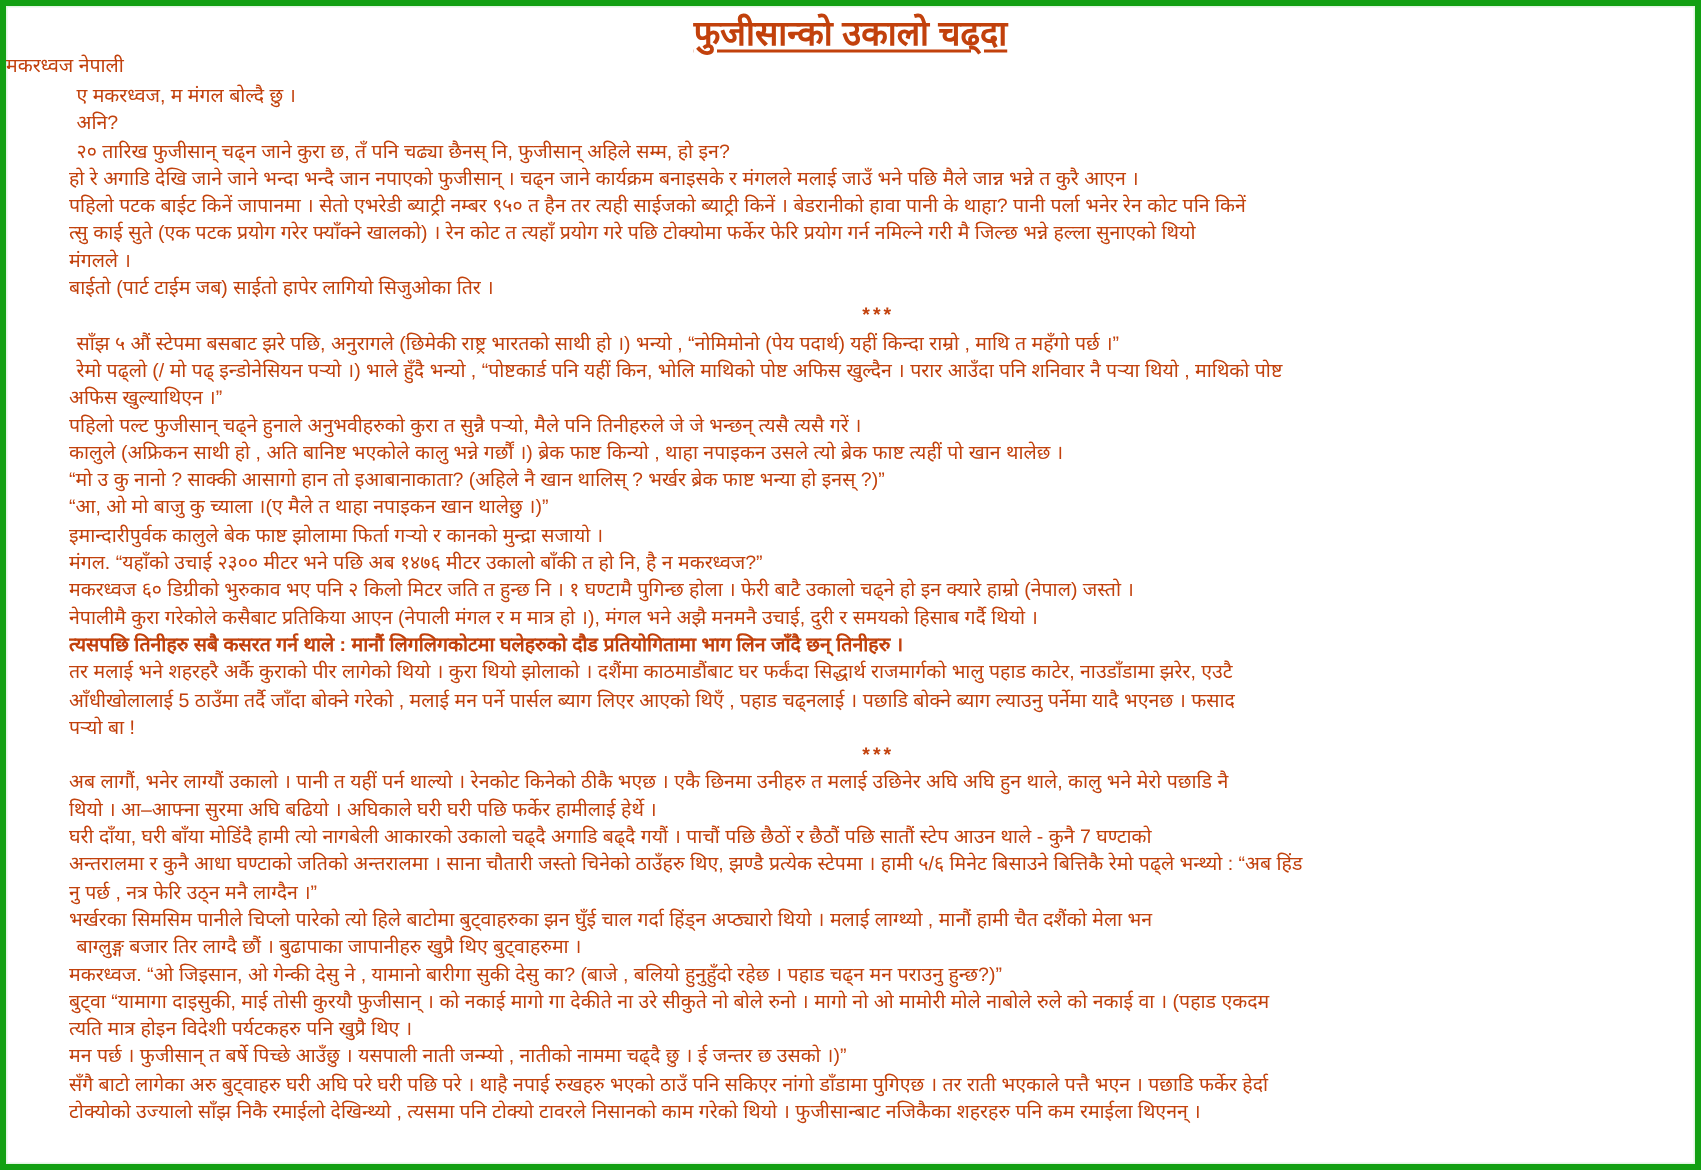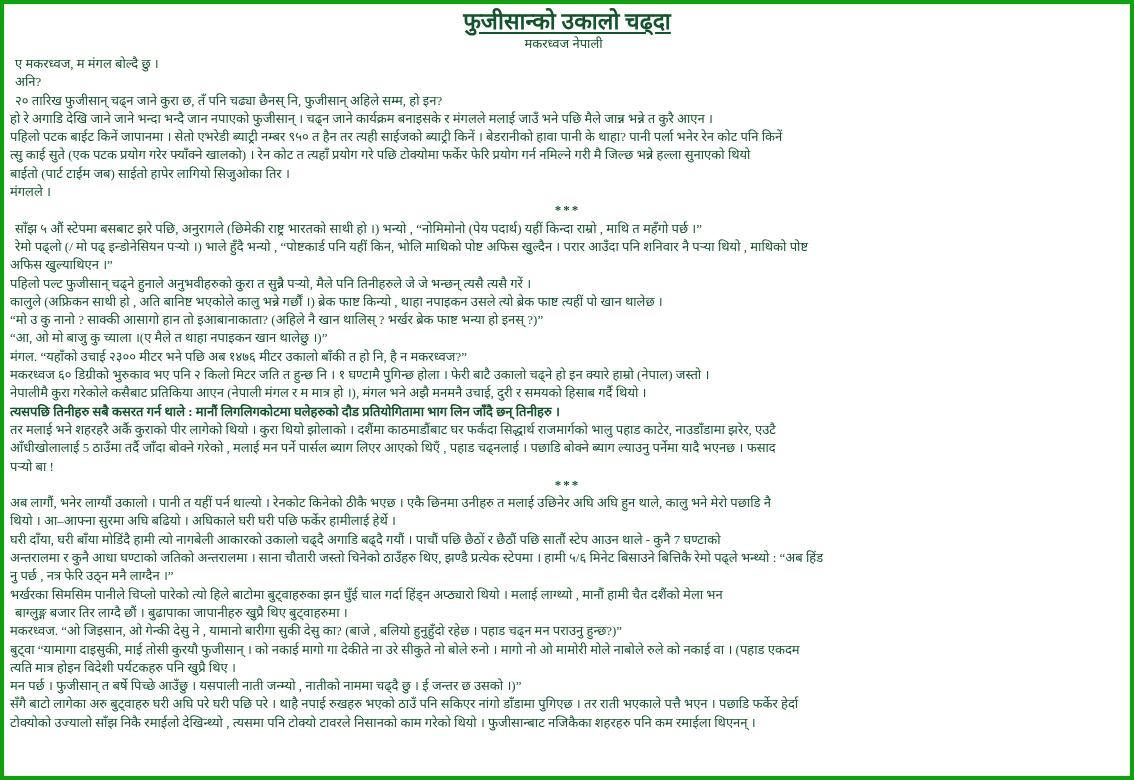--- a/index.html
+++ b/index.html
@@ -9,49 +9,50 @@
   }
   .page {
     position: relative;
     box-sizing: border-box;
     width: 1134px;
     height: 780px;
     background: #ffffff;
     border: 4px solid #12a012;
     box-shadow: inset 0 0 0 1px #e2f6e2, inset 0 0 0 2px #ffffff;
     overflow: hidden;
-    font-family: Liberation Serif, serif;
-    color: #14532d;
+    font-family: Liberation Sans, sans-serif;
+    color: #c2410c;
   }
   .title {
     text-align: center;
     font-size: 23px;
     font-weight: bold;
     text-decoration: underline;
     text-underline-offset: 3px;
     margin-top: 5px;
     line-height: 26px;
   }
   .author {
-    text-align: center;
+    text-align: left;
     font-size: 13px;
     line-height: 15px;
     padding-right: 7px;
     margin-top: 1px;
   }
   .lines {
     padding: 0 5px 0 6px;
     margin-top: 4px;
     font-size: 13px;
   }
   .line {
     height: 18.3px;
     line-height: 18.3px;
     white-space: nowrap;
     overflow: hidden;
+    margin-left: 36px;
   }
   .line.bold {
     font-weight: bold;
   }
   .line.separator {
     text-align: center;
     font-weight: bold;
     letter-spacing: 2px;
   }
   .line.indent {
@@ -64,30 +65,31 @@
 <div class="page">
   <div class="title">फुजीसान्को उकालो चढ्दा</div>
   <div class="author">मकरध्वज नेपाली</div>
   <div class="lines">
       <div class="line indent">ए मकरध्वज, म मंगल बोल्दै छु ।</div>
       <div class="line indent">अनि?</div>
       <div class="line indent">२० तारिख फुजीसान् चढ्न जाने कुरा छ, तँ पनि चढ्या छैनस् नि, फुजीसान् अहिले सम्म, हो इन?</div>
       <div class="line">हो रे अगाडि देखि जाने जाने भन्दा भन्दै जान नपाएको फुजीसान् । चढ्न जाने कार्यक्रम बनाइसके र मंगलले मलाई जाउँ भने पछि मैले जान्न भन्ने त कुरै आएन ।</div>
       <div class="line">पहिलो पटक बाईट किनें जापानमा । सेतो एभरेडी ब्याट्री नम्बर ९५० त हैन तर त्यही साईजको ब्याट्री किनें । बेडरानीको हावा पानी के थाहा? पानी पर्ला भनेर रेन कोट पनि किनें</div>
       <div class="line">त्सु काई सुते (एक पटक प्रयोग गरेर फ्याँक्ने खालको) । रेन कोट त त्यहाँ प्रयोग गरे पछि टोक्योमा फर्केर फेरि प्रयोग गर्न नमिल्ने गरी मै जिल्छ भन्ने हल्ला सुनाएको थियो</div>
+      <div class="line">मंगलले ।</div>
       <div class="line">बाईतो (पार्ट टाईम जब) साईतो हापेर लागियो सिजुओका तिर ।</div>
-      <div class="line">मंगलले ।</div>
       <div class="line separator">***</div>
       <div class="line indent">साँझ ५ औं स्टेपमा बसबाट झरे पछि, अनुरागले (छिमेकी राष्ट्र भारतको साथी हो ।) भन्यो , “नोमिमोनो (पेय पदार्थ) यहीं किन्दा राम्रो , माथि त महँगो पर्छ ।”</div>
       <div class="line indent">रेमो पढ्लो (/ मो पढ् इन्डोनेसियन पर्‍यो ।) भाले हुँदै भन्यो , “पोष्टकार्ड पनि यहीं किन, भोलि माथिको पोष्ट अफिस खुल्दैन । परार आउँदा पनि शनिवार नै पर्‍या थियो , माथिको पोष्ट</div>
       <div class="line">अफिस खुल्याथिएन ।”</div>
       <div class="line">पहिलो पल्ट फुजीसान् चढ्ने हुनाले अनुभवीहरुको कुरा त सुन्नै पर्‍यो, मैले पनि तिनीहरुले जे जे भन्छन् त्यसै त्यसै गरें ।</div>
       <div class="line">कालुले (अफ्रिकन साथी हो , अति बानिष्ट भएकोले कालु भन्ने गर्छौं ।) ब्रेक फाष्ट किन्यो , थाहा नपाइकन उसले त्यो ब्रेक फाष्ट त्यहीं पो खान थालेछ ।</div>
       <div class="line">“मो उ कु नानो ? साक्की आसागो हान तो इआबानाकाता? (अहिले नै खान थालिस् ? भर्खर ब्रेक फाष्ट भन्या हो इनस् ?)”</div>
       <div class="line">“आ, ओ मो बाजु कु च्याला ।(ए मैले त थाहा नपाइकन खान थालेछु ।)”</div>
+      <div class="line">इमान्दारीपुर्वक कालुले बेक फाष्ट झोलामा फिर्ता गऱ्यो र कानको मुन्द्रा सजायो ।</div>
       <div class="line">मंगल. “यहाँको उचाई २३०० मीटर भने पछि अब १४७६ मीटर उकालो बाँकी त हो नि, है न मकरध्वज?”</div>
       <div class="line">मकरध्वज ६० डिग्रीको भुरुकाव भए पनि २ किलो मिटर जति त हुन्छ नि । १ घण्टामै पुगिन्छ होला । फेरी बाटै उकालो चढ्ने हो इन क्यारे हाम्रो (नेपाल) जस्तो ।</div>
       <div class="line">नेपालीमै कुरा गरेकोले कसैबाट प्रतिकिया आएन (नेपाली मंगल र म मात्र हो ।), मंगल भने अझै मनमनै उचाई, दुरी र समयको हिसाब गर्दै थियो ।</div>
       <div class="line bold">त्यसपछि तिनीहरु सबै कसरत गर्न थाले : मानौं लिगलिगकोटमा घलेहरुको दौड प्रतियोगितामा भाग लिन जाँदै छन् तिनीहरु ।</div>
       <div class="line">तर मलाई भने शहरहरै अर्कै कुराको पीर लागेको थियो । कुरा थियो झोलाको । दशैंमा काठमाडौंबाट घर फर्कंदा सिद्धार्थ राजमार्गको भालु पहाड काटेर, नाउडाँडामा झरेर, एउटै</div>
       <div class="line">आँधीखोलालाई 5 ठाउँमा तर्दै जाँदा बोक्ने गरेको , मलाई मन पर्ने पार्सल ब्याग लिएर आएको थिएँ , पहाड चढ्नलाई । पछाडि बोक्ने ब्याग ल्याउनु पर्नेमा यादै भएनछ । फसाद</div>
       <div class="line">पर्‍यो बा !</div>
       <div class="line separator">***</div>
       <div class="line">अब लागौं, भनेर लाग्यौं उकालो । पानी त यहीं पर्न थाल्यो । रेनकोट किनेको ठीकै भएछ । एकै छिनमा उनीहरु त मलाई उछिनेर अघि अघि हुन थाले, कालु भने मेरो पछाडि नै</div>
       <div class="line">थियो । आ–आफ्ना सुरमा अघि बढियो । अघिकाले घरी घरी पछि फर्केर हामीलाई हेर्थे ।</div>

